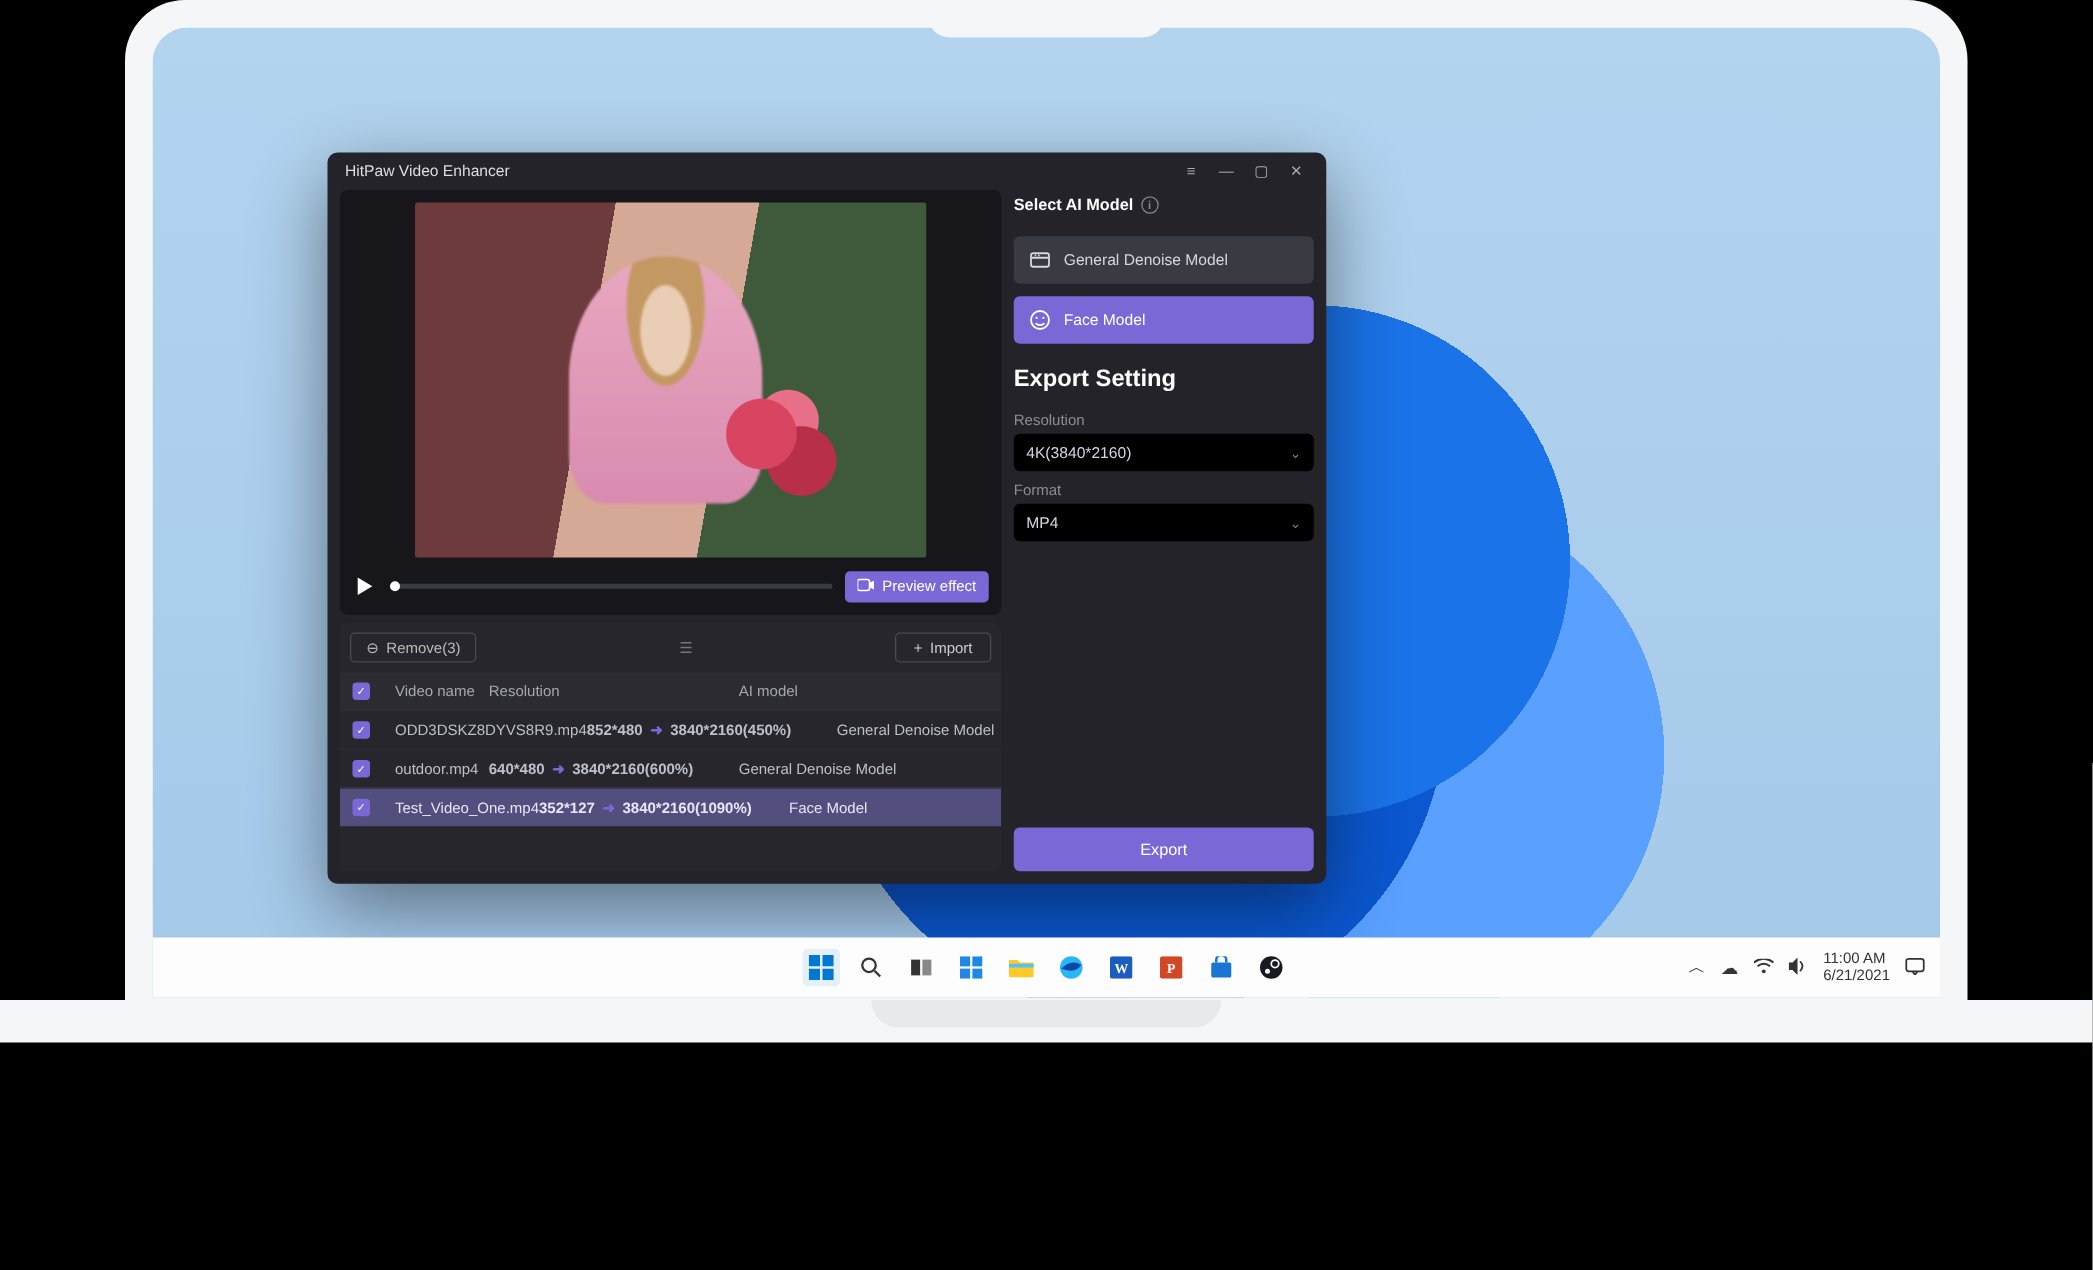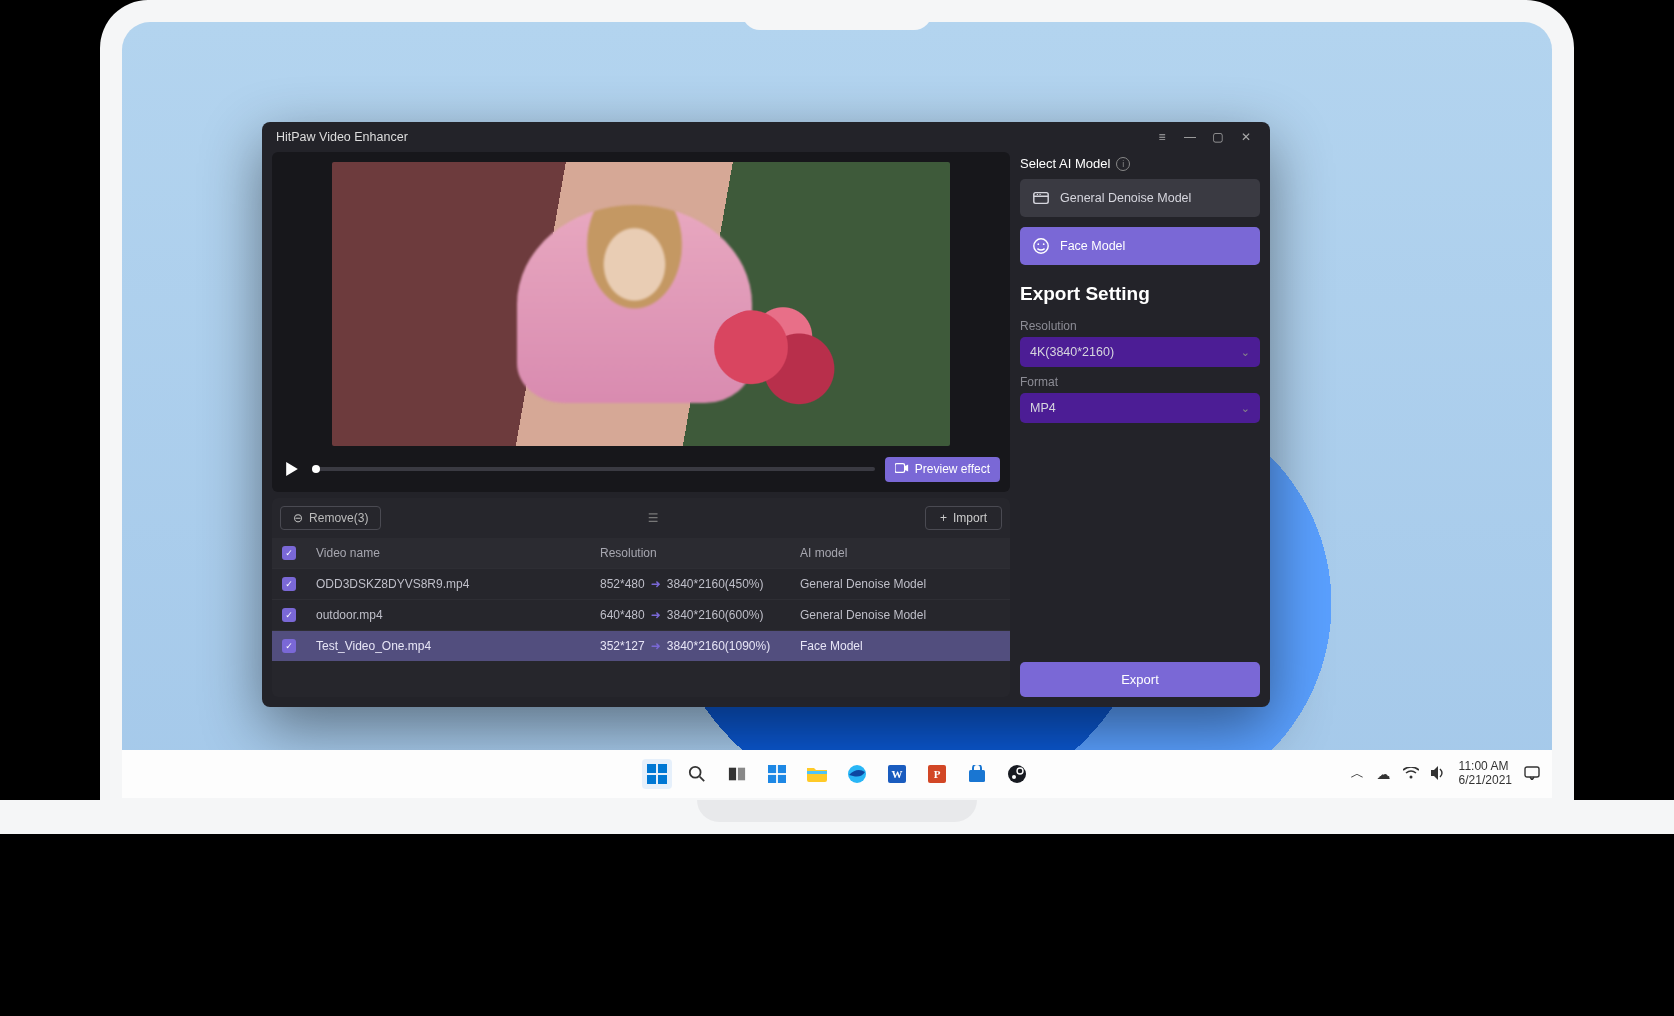--- a/index.html
+++ b/index.html
@@ -52,21 +52,21 @@
   .tb-center { display: flex; gap: 10px; align-items: center; }
   .tb-item { width: 30px; height: 30px; display:flex; align-items:center; justify-content:center; border-radius:4px; font-size:18px; }
   .tb-item.active { background:#e6f0fb; }
   .tb-right { position:absolute; right:12px; display:flex; align-items:center; gap:12px; font-size:12px; color:#333; }
   .tb-right .icon { font-size:14px; }
   .tb-time { text-align:left; line-height:1.15; }
 
   
   .app {
     position:absolute; left:140px; top:100px;
-    width:1008px; height:585px;
+    width:799px; height:585px;
     background:#232329; border-radius:8px;
     color:#c8c8cd; font-size:12px;
     display:flex; flex-direction:column;
     box-shadow:0 20px 60px rgba(0,0,0,.45);
   }
   .titlebar { height:30px; display:flex; align-items:center; padding:0 10px 0 14px; }
   .titlebar .title { flex:1; font-size:12.5px; color:#ddd; }
   .winbtn { width:28px; height:28px; display:flex; align-items:center; justify-content:center; color:#aaa; cursor:pointer; }
   .app-body { display:flex; flex:1; gap:10px; padding:0 10px 10px 10px; overflow:hidden; }
   .left-pane { flex:1; display:flex; flex-direction:column; gap:6px; min-width:0;}
@@ -101,32 +101,32 @@
   .list-area { background:#26262c; border-radius:6px; flex:1; display:flex; flex-direction:column; overflow:hidden; }
   .list-toolbar { display:flex; align-items:center; padding:8px; gap:10px; }
   .remove-btn { border:1px solid #4a4a52; border-radius:4px; padding:4px 12px; display:flex; align-items:center; gap:6px; cursor:pointer; color:#bbb; font-size:12px; }
   .tb-spacer { flex:1; display:flex; justify-content:center; color:#777; }
   .import-btn { border:1px solid #4a4a52; border-radius:4px; padding:4px 14px; display:flex; align-items:center; gap:6px; cursor:pointer; color:#ccc; font-size:12px; }
   .list-header, .list-row { display:grid; grid-template-columns: 34px 1fr 200px 200px; align-items:center; padding:8px 10px; font-size:12px; }
   .list-header { background:#2b2b31; color:#a7a7b0; }
   .list-row { color:#bfbfc9; border-top:1px solid #2e2e34; }
   .list-row.selected { background:#524e7e; color:#e7e5f6; }
   .chk { width:14px; height:14px; border-radius:3px; background:#7a68d6; display:inline-flex; align-items:center; justify-content:center; color:#fff; font-size:9px; }
-  .res-cell { display:flex; align-items:flex-end; gap:6px; color:inherit; }
+  .res-cell { display:flex; align-items:flex-end; gap:6px; color:inherit;font-weight:bold; }
   .arrow { color:#7a68d6; }
 
-  .right-pane .section-label { color:#fff; font-weight:400; font-size:13px; margin:4px 0 8px 0; display:flex; align-items:center; gap:6px;text-align:center; }
+  .right-pane .section-label { color:#fff; font-weight:700; font-size:13px; margin:4px 0 18px 0; display:flex; align-items:center; gap:6px;text-align:center; }
   .info-i { width:14px;height:14px;border:1px solid #888;border-radius:50%;display:inline-flex;align-items:center;justify-content:center;font-size:9px;color:#888;}
   .model-btn { background:#3a3a42; border-radius:5px; padding:10px 12px; display:flex; align-items:center; gap:10px; margin-bottom:10px; color:#d6d6de; cursor:pointer; font-size:12.5px; }
   .model-btn.active { background:#7a68d6; color:#fff; }
   .model-icon { width:18px;height:18px; display:flex;align-items:center;justify-content:center; }
   .model-icon svg{fill:none;stroke:currentColor;stroke-width:1.6;}
   .export-label { color:#fff; font-weight:600; font-size:19px; margin:8px 0 6px 0; }
   .field-label { color:#8c8c95; font-size:12px; margin:8px 0 4px; }
-  .select { background:#4c1d95; border-radius:5px; padding:8px 10px; display:flex; align-items:center; justify-content:space-between; cursor:pointer; color:#d6d6de; font-size:12.5px; }
+  .select { background:#000000; border-radius:5px; padding:8px 10px; display:flex; align-items:center; justify-content:space-between; cursor:pointer; color:#d6d6de; font-size:12.5px; }
   .select .chev { color:#888; font-size:11px; }
   .export-btn { margin-top:auto; background:#7a68d6; color:#fff; text-align:center; padding:10px 0; border-radius:5px; cursor:pointer; font-weight:500; font-size:13px;}
 </style>
 </head>
 <body>
 <div class="stage" id="stage" style="transform: scale(1); left: 0px; top: 0px; position: absolute;">
 
 <div class="laptop-outer">
   <div class="laptop-notch"></div>
   <div class="screen">

